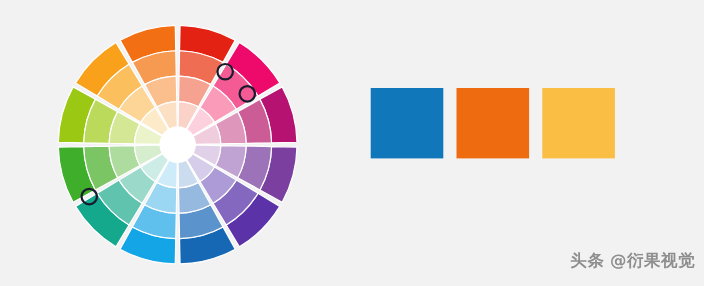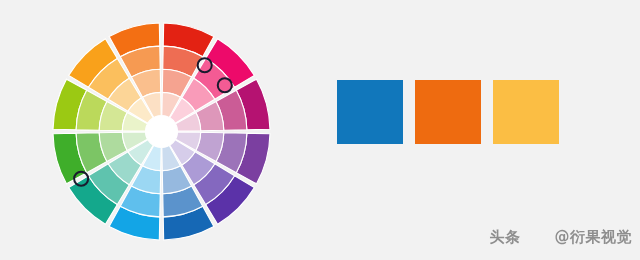--- a/index.html
+++ b/index.html
@@ -57,31 +57,31 @@
   
   #watermark {
     position: absolute;
     left: 513px;
     right: 8px;
     top: 226px;
     height: 22px;
     display: flex;
     align-items: center;
     justify-content: flex-end;
-    gap: 22px;
+    gap: 5px;
     color: #7d7d7d;
     font-size: 15px;
     line-height: 1;
     white-space: nowrap;
     font-family: "DejaVu Sans", sans-serif;
     font-weight: bold;
     opacity: .85;
   }
   #watermark .wm-brand { letter-spacing: .5px; }
-  #watermark .wm-handle { letter-spacing: .5px; margin-left: 12px; }
+  #watermark .wm-handle { letter-spacing: .5px; }
 </style>
 </head>
 <body>
 
 <div id="stage">
 
   <div id="wheel-panel">
     <svg id="wheel-svg" viewBox="0 0 220 220" xmlns="http://www.w3.org/2000/svg">
       <g id="wheel-sectors">
           <path d="M 2.0218992696361795 107.82519824733244 A 108 108 0 0 1 15.400820838776113 57.894383200823114 L 35.54694232681453 68.99094974138856 A 85 85 0 0 0 25.017235536287743 108.28835047243757 Z" fill="#fbe44a" stroke="#ffffff" stroke-width="1.1"></path>

